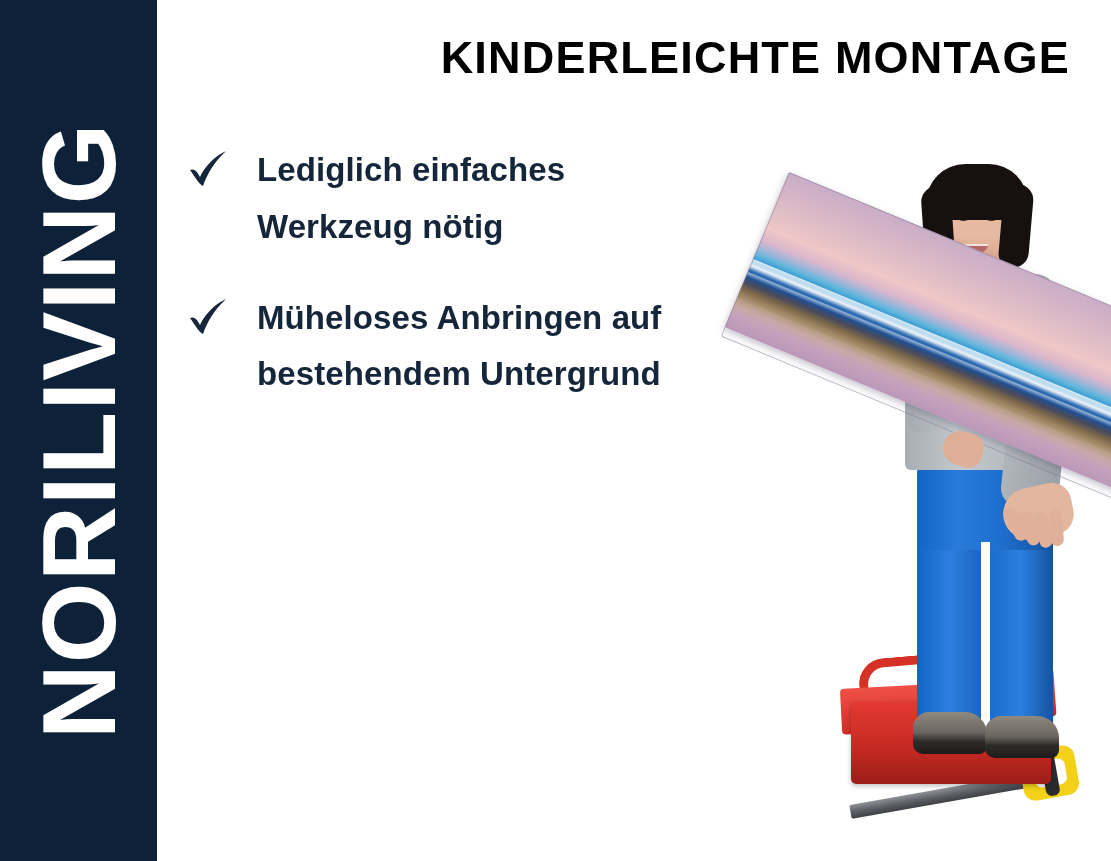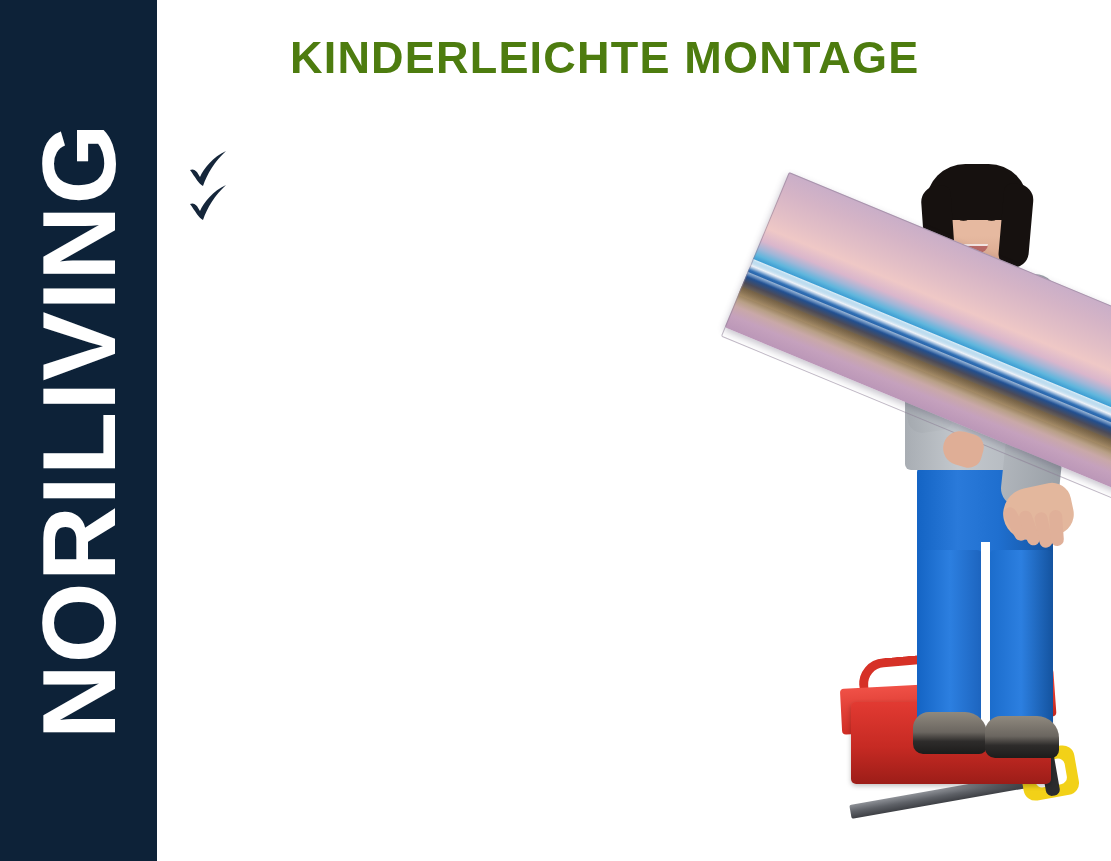--- a/index.html
+++ b/index.html
@@ -51,27 +51,28 @@
     width: 954px;
     height: 861px;
     background: #ffffff;
   }
 
   #headline {
     position: absolute;
     left: 133px;
     top: 34px;
     width: 780px;
-    color: #4d7c0f;
+    color: #000000;
     font-family: "Liberation Sans", sans-serif;
     font-weight: 700;
     font-size: 45px;
     letter-spacing: 1.2px;
     line-height: 1.05;
     white-space: nowrap;
+    text-align: right;
   }
 
   
   #bullets {
     position: absolute;
     left: 20px;
     top: 142px;
     width: 620px;
   }
   .bullet-row {
@@ -299,28 +300,30 @@
     <h1 id="headline">KINDERLEICHTE MONTAGE</h1>
 
     <ul id="bullets" style="list-style:none;">
 
       <li class="bullet-row" id="bullet-row-1">
         <span class="bullet-check">
           <svg viewBox="0 0 46 46" aria-hidden="true">
             <path d="M5 24 C9 22 12 25 15 31 C19 22 28 11 41 5 C30 15 22 28 18 40 C14 38 10 31 5 24 Z" fill="#15263a"></path>
           </svg>
         </span>
+        <span class="bullet-text">Lediglich einfaches Werkzeug nötig</span>
       </li>
 
       <li class="bullet-row" id="bullet-row-2">
         <span class="bullet-check">
           <svg viewBox="0 0 46 46" aria-hidden="true">
             <path d="M5 24 C9 22 12 25 15 31 C19 22 28 11 41 5 C30 15 22 28 18 40 C14 38 10 31 5 24 Z" fill="#15263a"></path>
           </svg>
         </span>
+        <span class="bullet-text">Müheloses Anbringen auf bestehendem Untergrund</span>
       </li>
 
 
     </ul>
 
     <div id="photo">
 
       <div id="toolbox">
         <div class="saw-blade"></div>
         <div class="saw-handle"></div>

